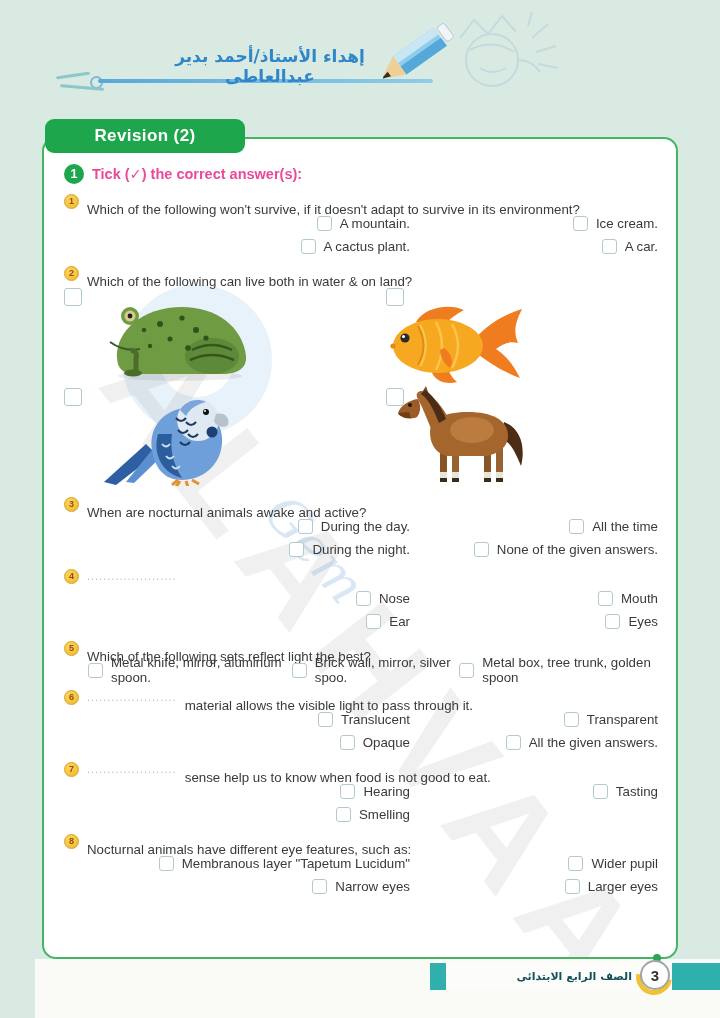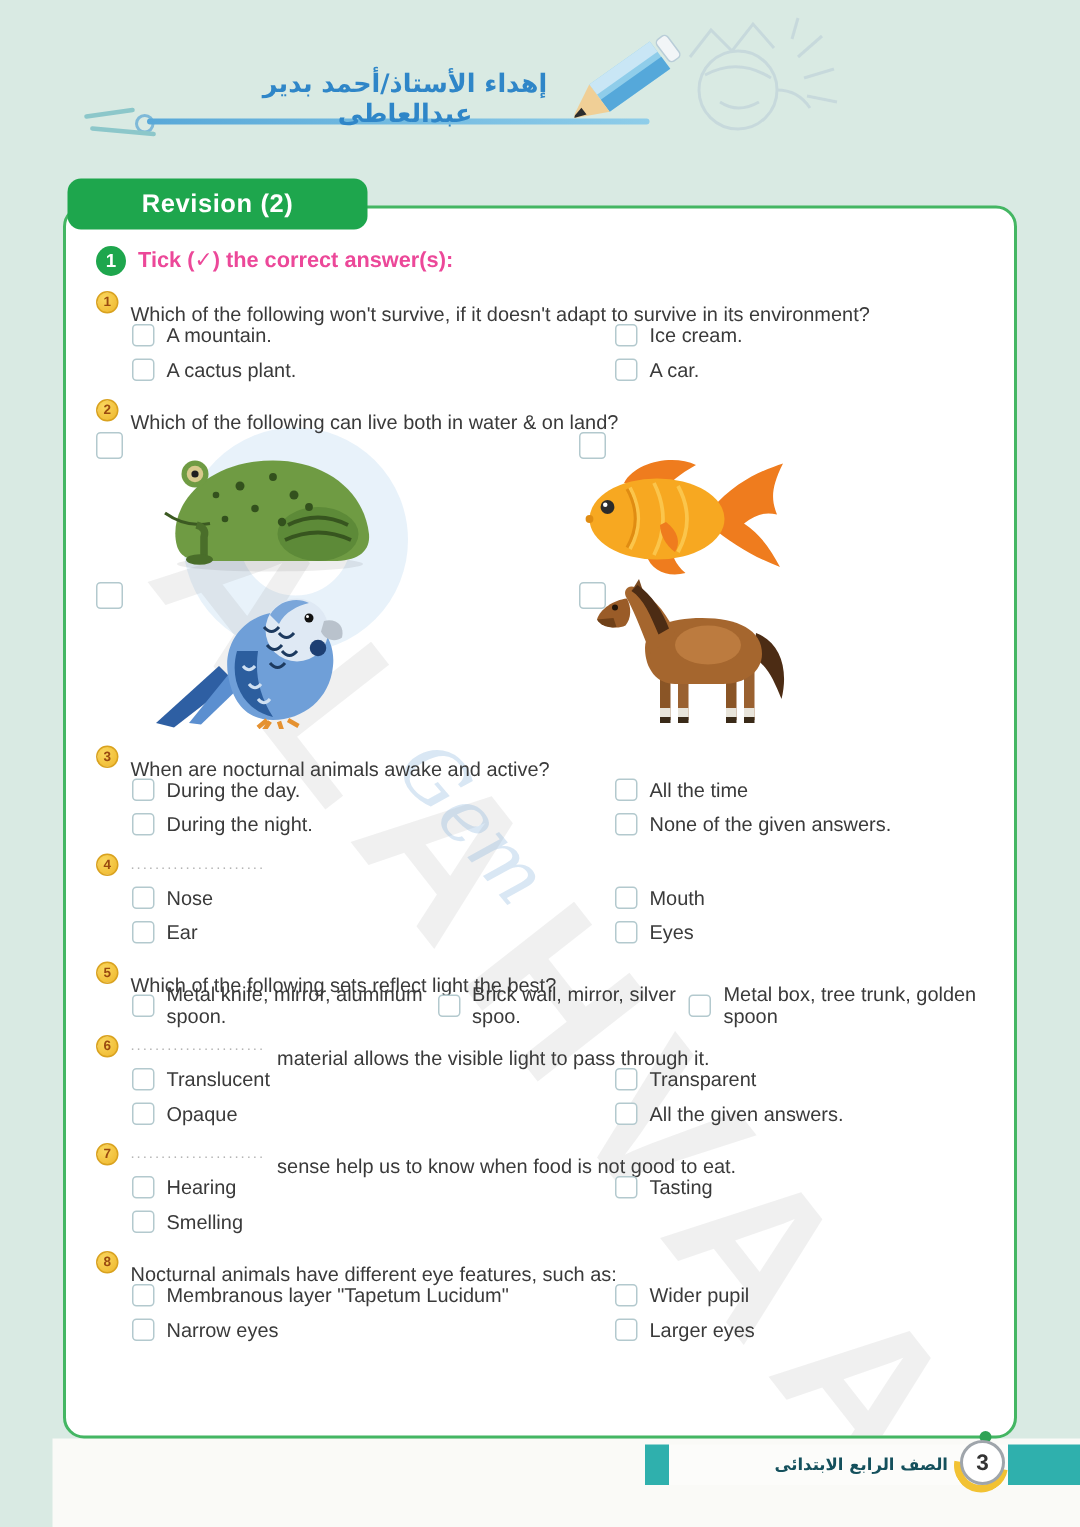--- a/index.html
+++ b/index.html
@@ -58,21 +58,21 @@
   
   .question{margin-bottom:9px;}
   .q-head{display:flex;align-items:center;gap:8px;height:18px;margin-bottom:4px;}
   .q-num{width:15px;height:15px;border-radius:50%;flex:0 0 auto;
     background:radial-gradient(circle at 35% 30%,#fad75e,#eeb62c);border:1px solid #d9a21f;
     color:#9a4a10;font-size:9px;font-weight:bold;display:flex;align-items:center;justify-content:center;box-sizing:border-box;}
   .q-text{font-size:13.3px;margin-top:17px;}
   .blank{color:#b5b5b5;font-size:10px;letter-spacing:1.3px;}
   .opts2{display:grid;grid-template-columns:322px 1fr;row-gap:5px;padding-left:24px;}
   .opts1{display:flex;flex-direction:row;row-gap:5px;padding-left:24px;}
-  .opt{display:flex;align-items:center;gap:8px;height:18px;}
+  .opt{display:flex;align-items:center;gap:8px;height:18px;justify-content:flex-end;}
   .opt-label{font-size:13.3px;}
   .cb{width:15px;height:15px;border:1.6px solid #b3c9ce;border-radius:3px;background:#fff;flex:0 0 auto;box-sizing:border-box;}
   
   .img-grid{display:grid;grid-template-columns:322px 1fr;margin:2px 0 4px;}
   .img-cell{display:flex;align-items:flex-start;gap:6px;height:100px;}
   .img-cell .cb{width:18px;height:18px;margin-top:2px;}
   .img-wrap{position:relative;}
   
   .footer{position:absolute;left:430px;top:963px;width:252px;height:27px;z-index:5;}
   .f-tip{position:absolute;left:0;top:0;width:16px;height:27px;background:#2fb0ad;}

